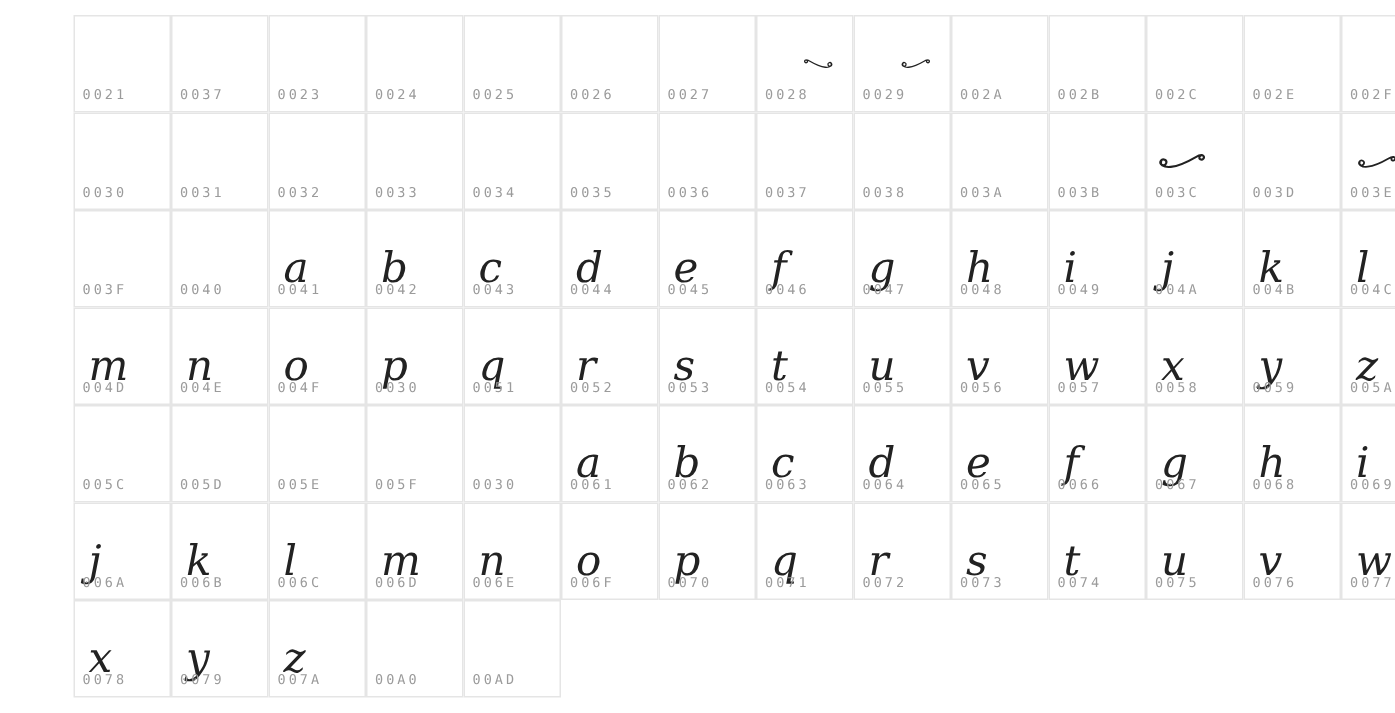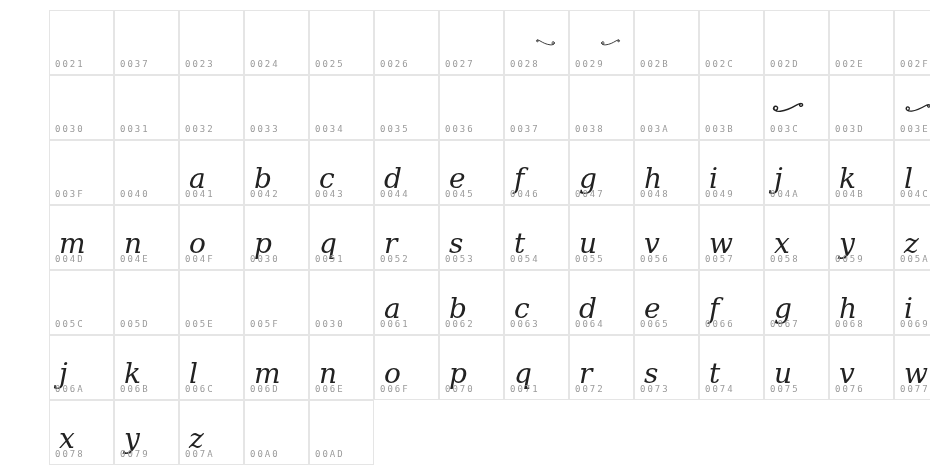--- a/index.html
+++ b/index.html
@@ -94,27 +94,27 @@
       </svg>
       <span class="code">0028</span>
     </div>
     <div class="cell">
       <svg class="swash swash-sm-mirror" viewBox="0 0 36 16">
         <path d="M3.2,8.2 C2.1,10.8 5.9,12 6.8,9.4 C7.6,7.1 4.4,5.6 3,7.6 C1.4,10.0 4.8,12.6 10,12.0 C17,11.2 22,8.4 27.5,5.2 C29.5,4.0 32.2,3.0 33.2,4.2 C34.4,5.6 32.6,7.4 31,6.6 C29.8,6.0 30.2,4.2 31.8,3.7"></path>
       </svg>
       <span class="code">0029</span>
     </div>
     <div class="cell">
+      <span class="code">002A</span>
+    </div>
+    <div class="cell">
       <span class="code">002B</span>
     </div>
     <div class="cell">
       <span class="code">002C</span>
-    </div>
-    <div class="cell">
-      <span class="code">002D</span>
     </div>
     <div class="cell">
       <span class="code">002E</span>
     </div>
     <div class="cell">
       <span class="code">002F</span>
     </div>
     <div class="cell">
       <span class="code">0030</span>
     </div>

